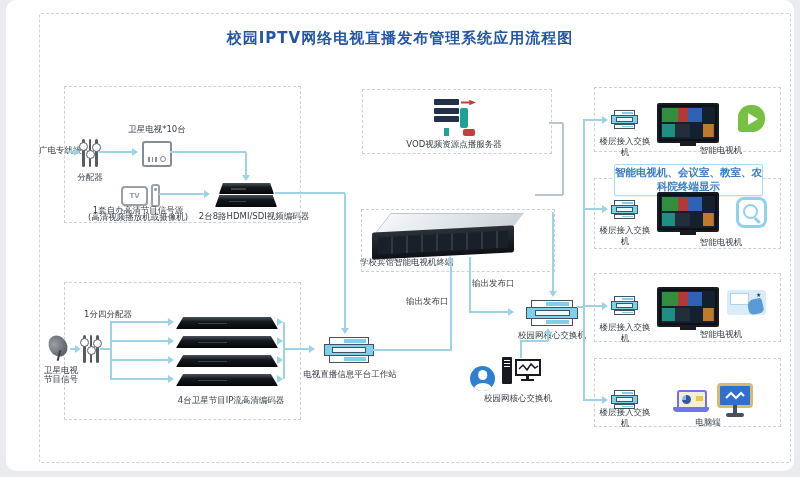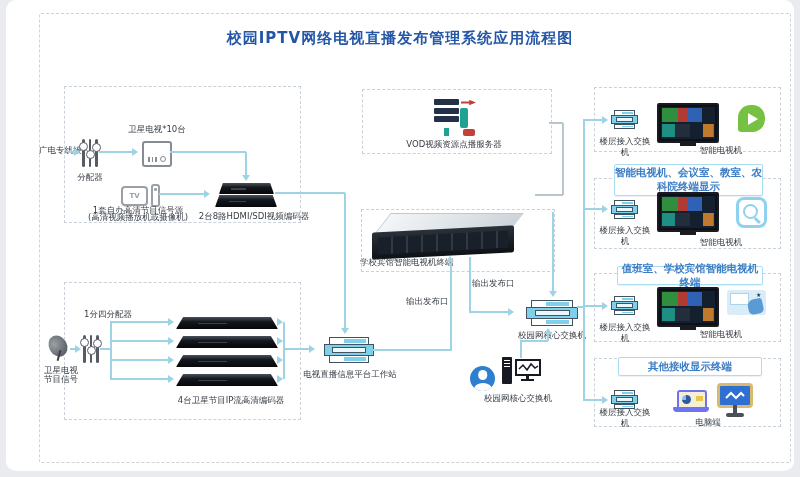--- a/index.html
+++ b/index.html
@@ -212,38 +212,36 @@
     </div>
   <div class="lbl c" style="left:590px;top:225px;width:58px">楼层接入交换机</div>
   <div class="tv" style="left:651px;top:192px;width:58px;height:36px">
       <i class="scr" style="position:absolute"></i>
       <i class="stand" style="position:absolute"></i>
     </div>
   <div class="lbl c" style="left:685px;top:237px;width:60px">智能电视机</div>
   <div class="logo-blue" style="left:730px;top:197px;width:25px;height:25px"></div>
 
   <div class="sec" style="left:588px;top:273px;width:185px;height:67px"></div>
-  <div class="sec-title" style="left:611px;top:266px;width:144px;height:17px">值班室、学校宾馆智能电视机终端</div>
   <div class="sw" style="left:605px;top:296px;width:27px;height:19px">
       <i class="cap t"></i>
       <i class="mid"></i>
       <i class="cap b"></i>
     </div>
   <div class="lbl c" style="left:590px;top:322px;width:58px">楼层接入交换机</div>
   <div class="tv" style="left:651px;top:287px;width:58px;height:36px">
       <i class="scr" style="position:absolute"></i>
       <i class="stand" style="position:absolute"></i>
     </div>
   <div class="lbl c" style="left:685px;top:329px;width:60px">智能电视机</div>
   <div class="logo-card" style="left:721px;top:290px;width:39px;height:25px">
       <span class="star">★</span>
     </div>
 
   <div class="sec" style="left:588px;top:358px;width:185px;height:67px"></div>
-  <div class="sec-title" style="left:612px;top:357px;width:142px;height:17px">其他接收显示终端</div>
   <div class="sw" style="left:605px;top:390px;width:27px;height:19px">
       <i class="cap t"></i>
       <i class="mid"></i>
       <i class="cap b"></i>
     </div>
   <div class="lbl c" style="left:590px;top:407px;width:58px">楼层接入交换机</div>
   <div class="laptop" style="left:667px;top:390px;width:36px;height:22px">
       <i class="lscr" style="position:absolute"></i>
       <i class="lbase" style="position:absolute"></i>
     </div>

